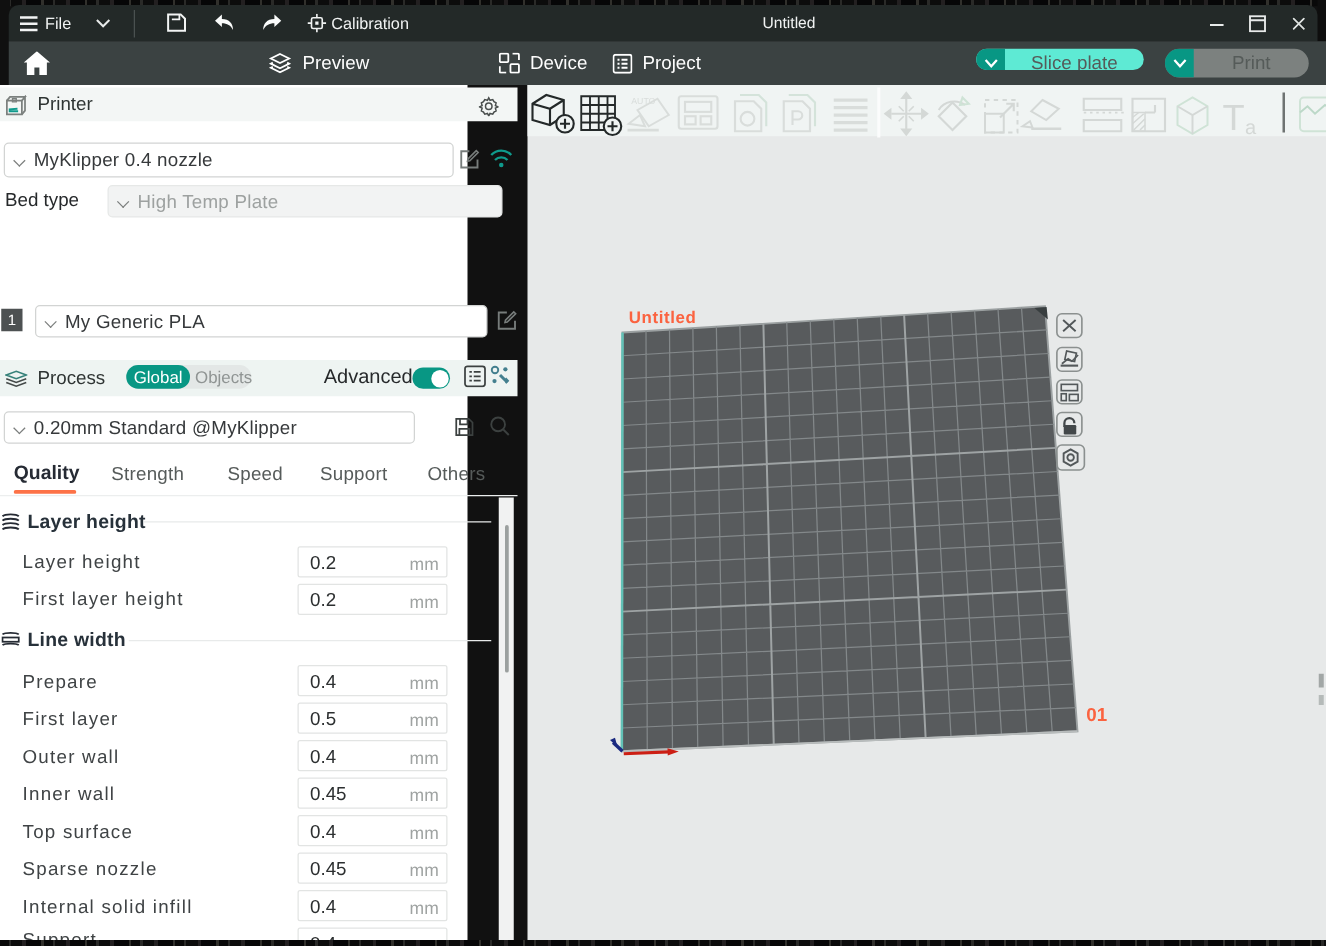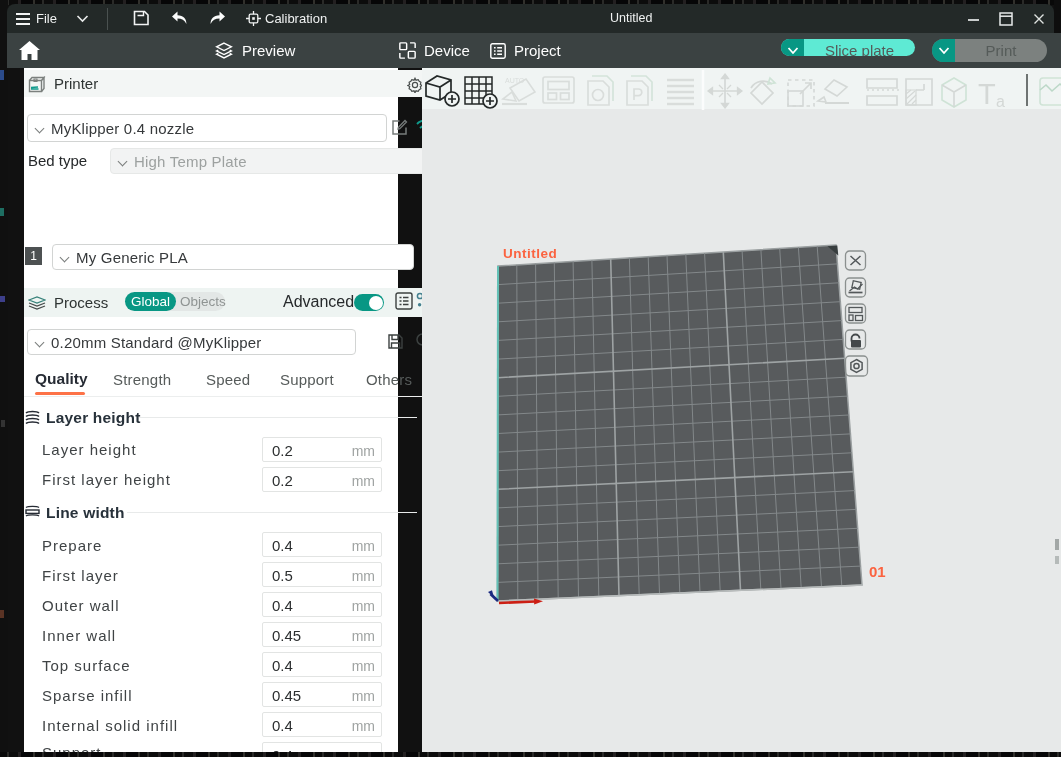--- a/index.html
+++ b/index.html
@@ -7,21 +7,21 @@
 #stage{position:relative;width:1061px;height:757px;background:#111;}
 
 #titlebar{left:7px;top:4px;width:1047px;height:29px;background:#232928;border-radius:8px 8px 0 0;color:#e8eaea;}
 #menurow{left:7px;top:4px;width:1047px;height:29px;}
 .mtxt{position:absolute;top:7px;font-size:13px;color:#f0f2f2}
 
 #tabbar{left:7px;top:33px;width:1054px;height:35px;background:#3b4242;}
 .tab{position:absolute;top:0;height:35px;display:flex;align-items:center;color:#fdfdfd;font-size:15px;}
 #prepare{left:42px;width:137px;background:#089784;justify-content:flex-start;padding-left:28px}
 
-#sidebar{left:24px;top:68px;width:374px;height:684px;background:#ffffff;padding-left:16px;}
+#sidebar{left:0;top:68px;width:374px;height:684px;background:#ffffff;padding-left:16px;}
 .hdr{position:absolute;left:0;width:414px;height:29px;background:#f3f6f5;display:flex;align-items:center;}
 .hdrtitle{font-size:15px;color:#2e3433;font-weight:400;margin-left:30px}
 .combo{position:absolute;border:1px solid #d2d4d3;border-radius:4px;background:#fff;display:flex;align-items:center;font-size:15px;color:#36393b;letter-spacing:.2px}
 .chev{display:inline-block;width:9px;height:9px;position:relative;margin:0 6px 0 8px;flex:0 0 auto}
 .chev:before{content:"";position:absolute;left:0;top:1px;width:6px;height:6px;border-right:1.4px solid #7a7d7c;border-bottom:1.4px solid #7a7d7c;transform:rotate(45deg)}
 .row label{position:absolute;font-size:15px;color:#3f4345;letter-spacing:1px}
 .pbox{position:absolute;width:120px;height:25px;border:1px solid #e2e4e3;border-radius:2px;background:#fff;font-size:15px;color:#2c2f30;}
 .pval{position:absolute;left:9px;top:4px}
 .punit{position:absolute;right:6px;top:5px;font-size:14px;color:#9fa3a2}
 .seclabel{position:absolute;font-size:15.5px;font-weight:700;color:#27313a;letter-spacing:.2px}
@@ -270,21 +270,21 @@
         <span class="punit">mm</span>
       </div>
     <div class="row">
         <label style="left:18px;top:589px">Top surface</label>
       </div>
     <div class="pbox" style="left:238px;top:584px">
         <span class="pval">0.4</span>
         <span class="punit">mm</span>
       </div>
     <div class="row">
-        <label style="left:18px;top:619px">Sparse infill</label>
+        <label style="left:18px;top:619px">Sparse nozzle</label>
       </div>
     <div class="pbox" style="left:238px;top:614px">
         <span class="pval">0.45</span>
         <span class="punit">mm</span>
       </div>
     <div class="row">
         <label style="left:18px;top:649px">Internal solid infill</label>
       </div>
     <div class="pbox" style="left:238px;top:644px">
         <span class="pval">0.4</span>

